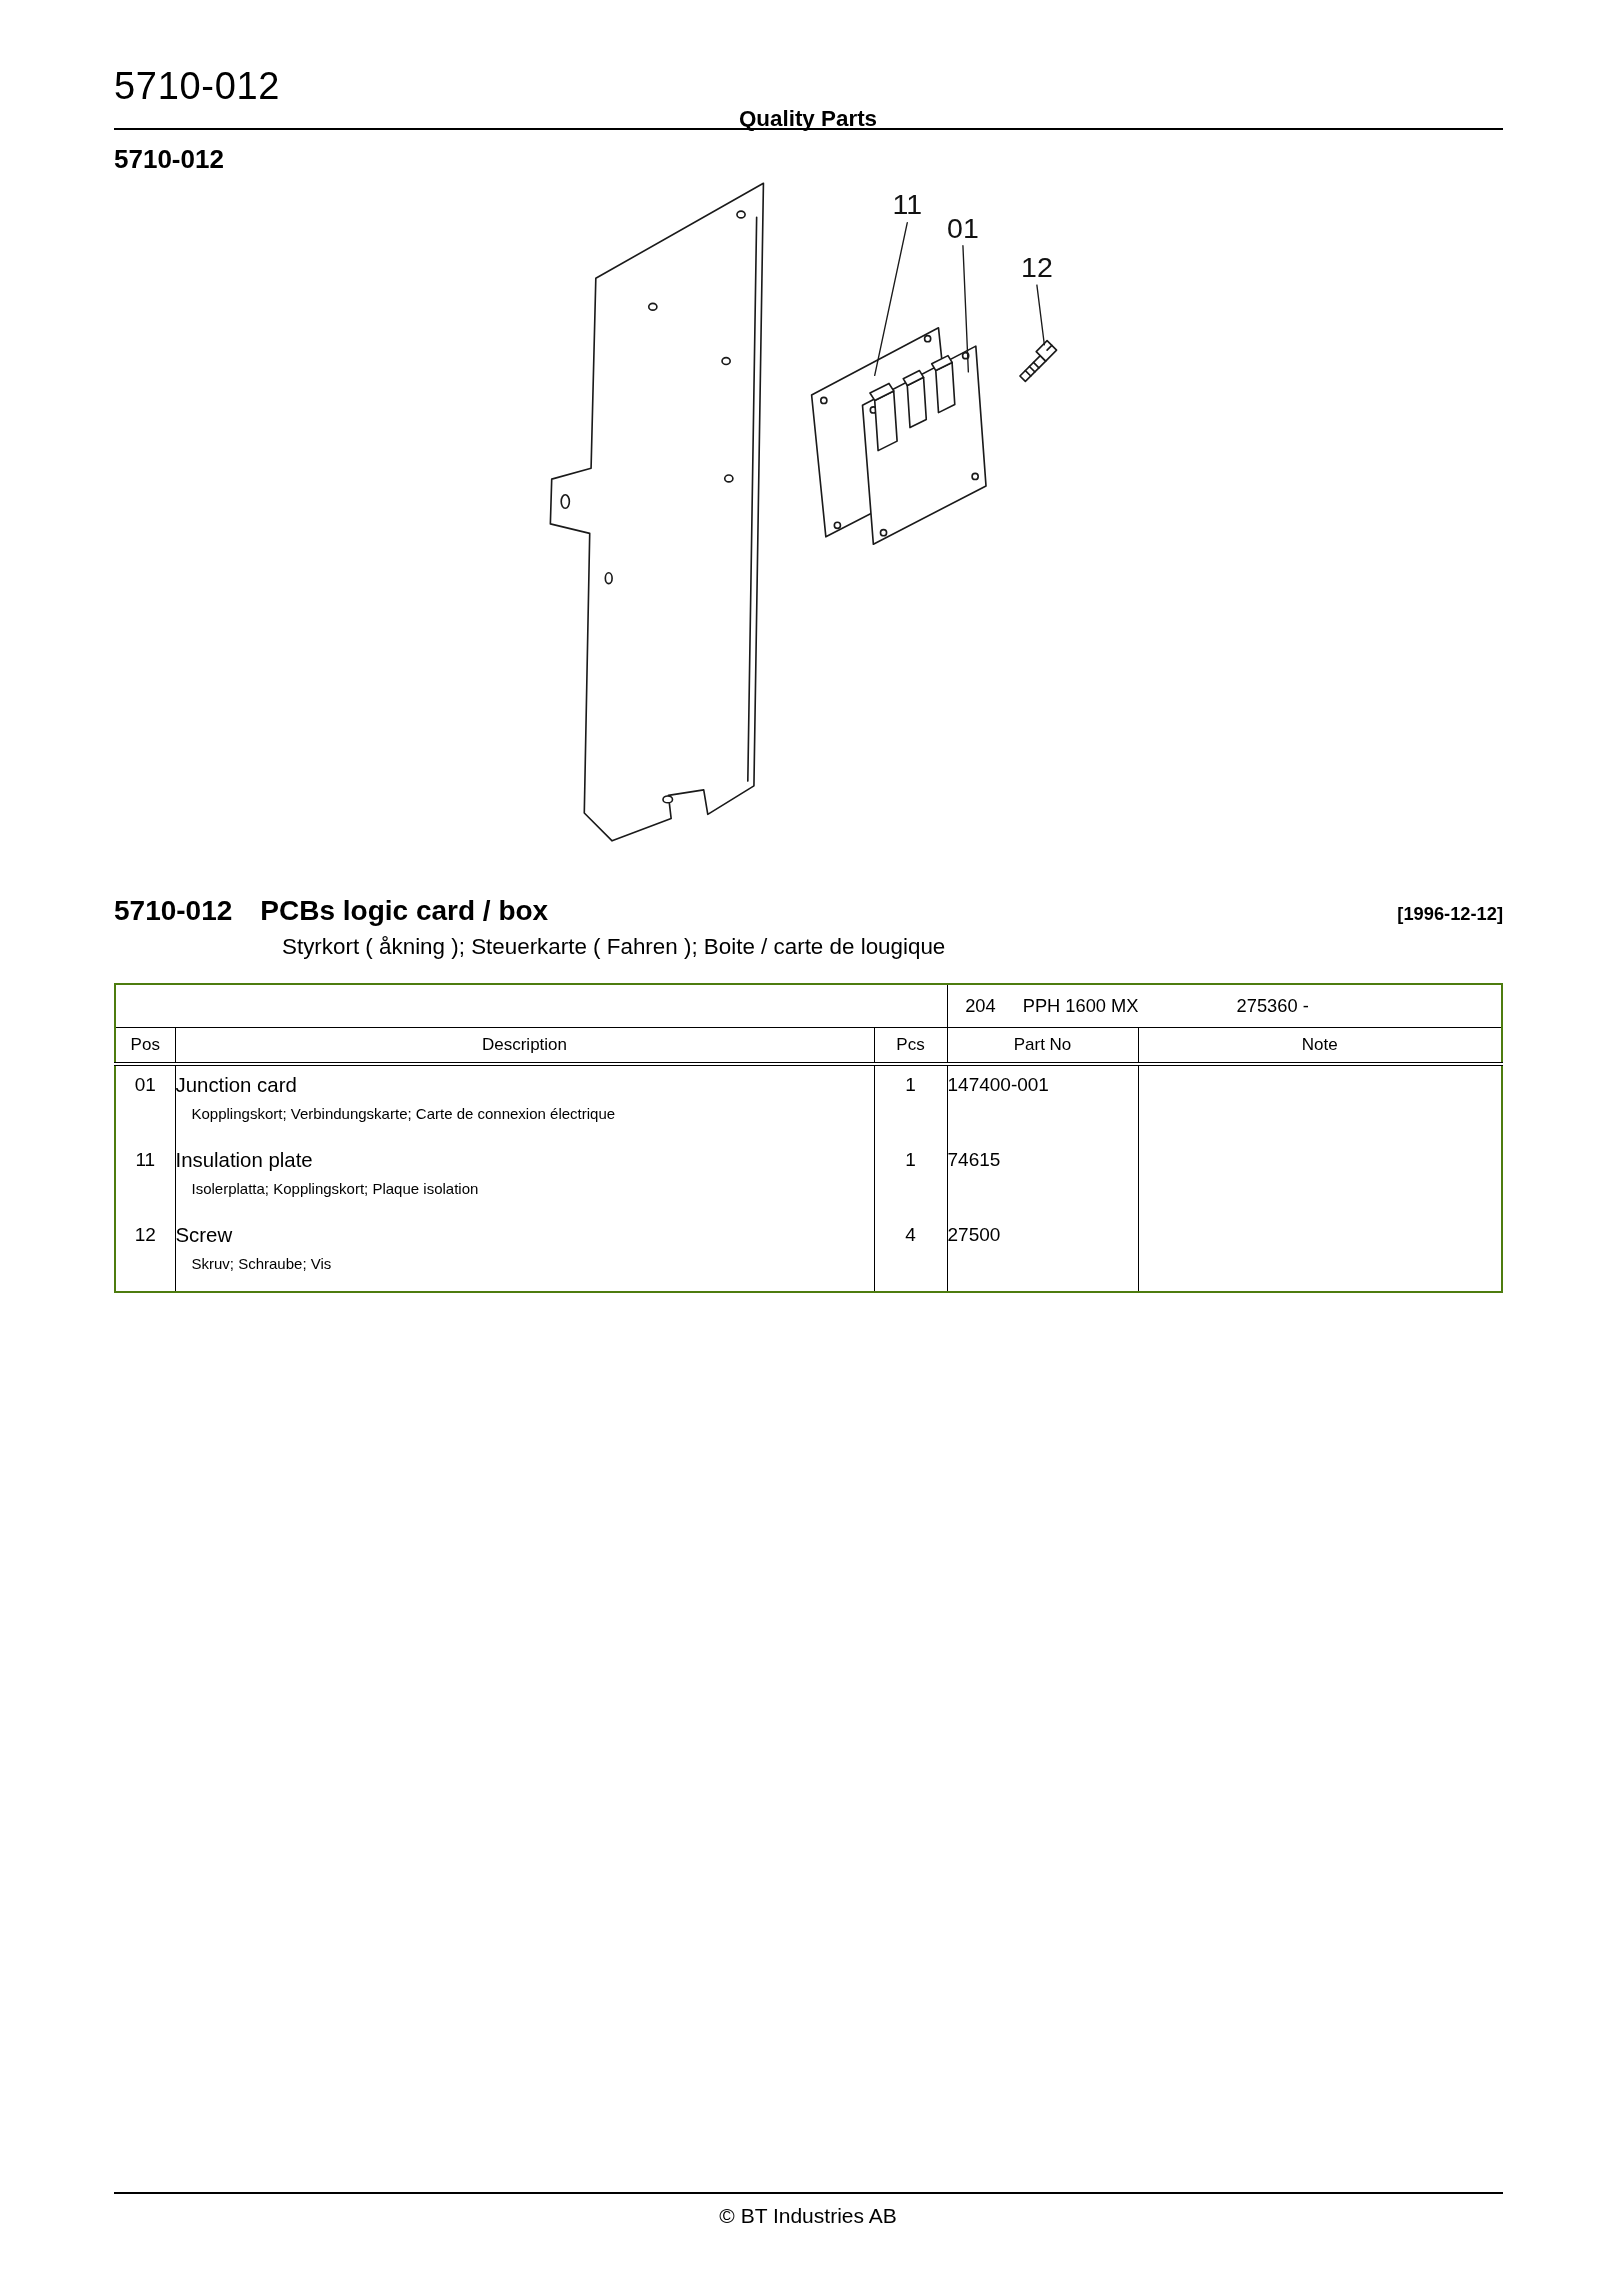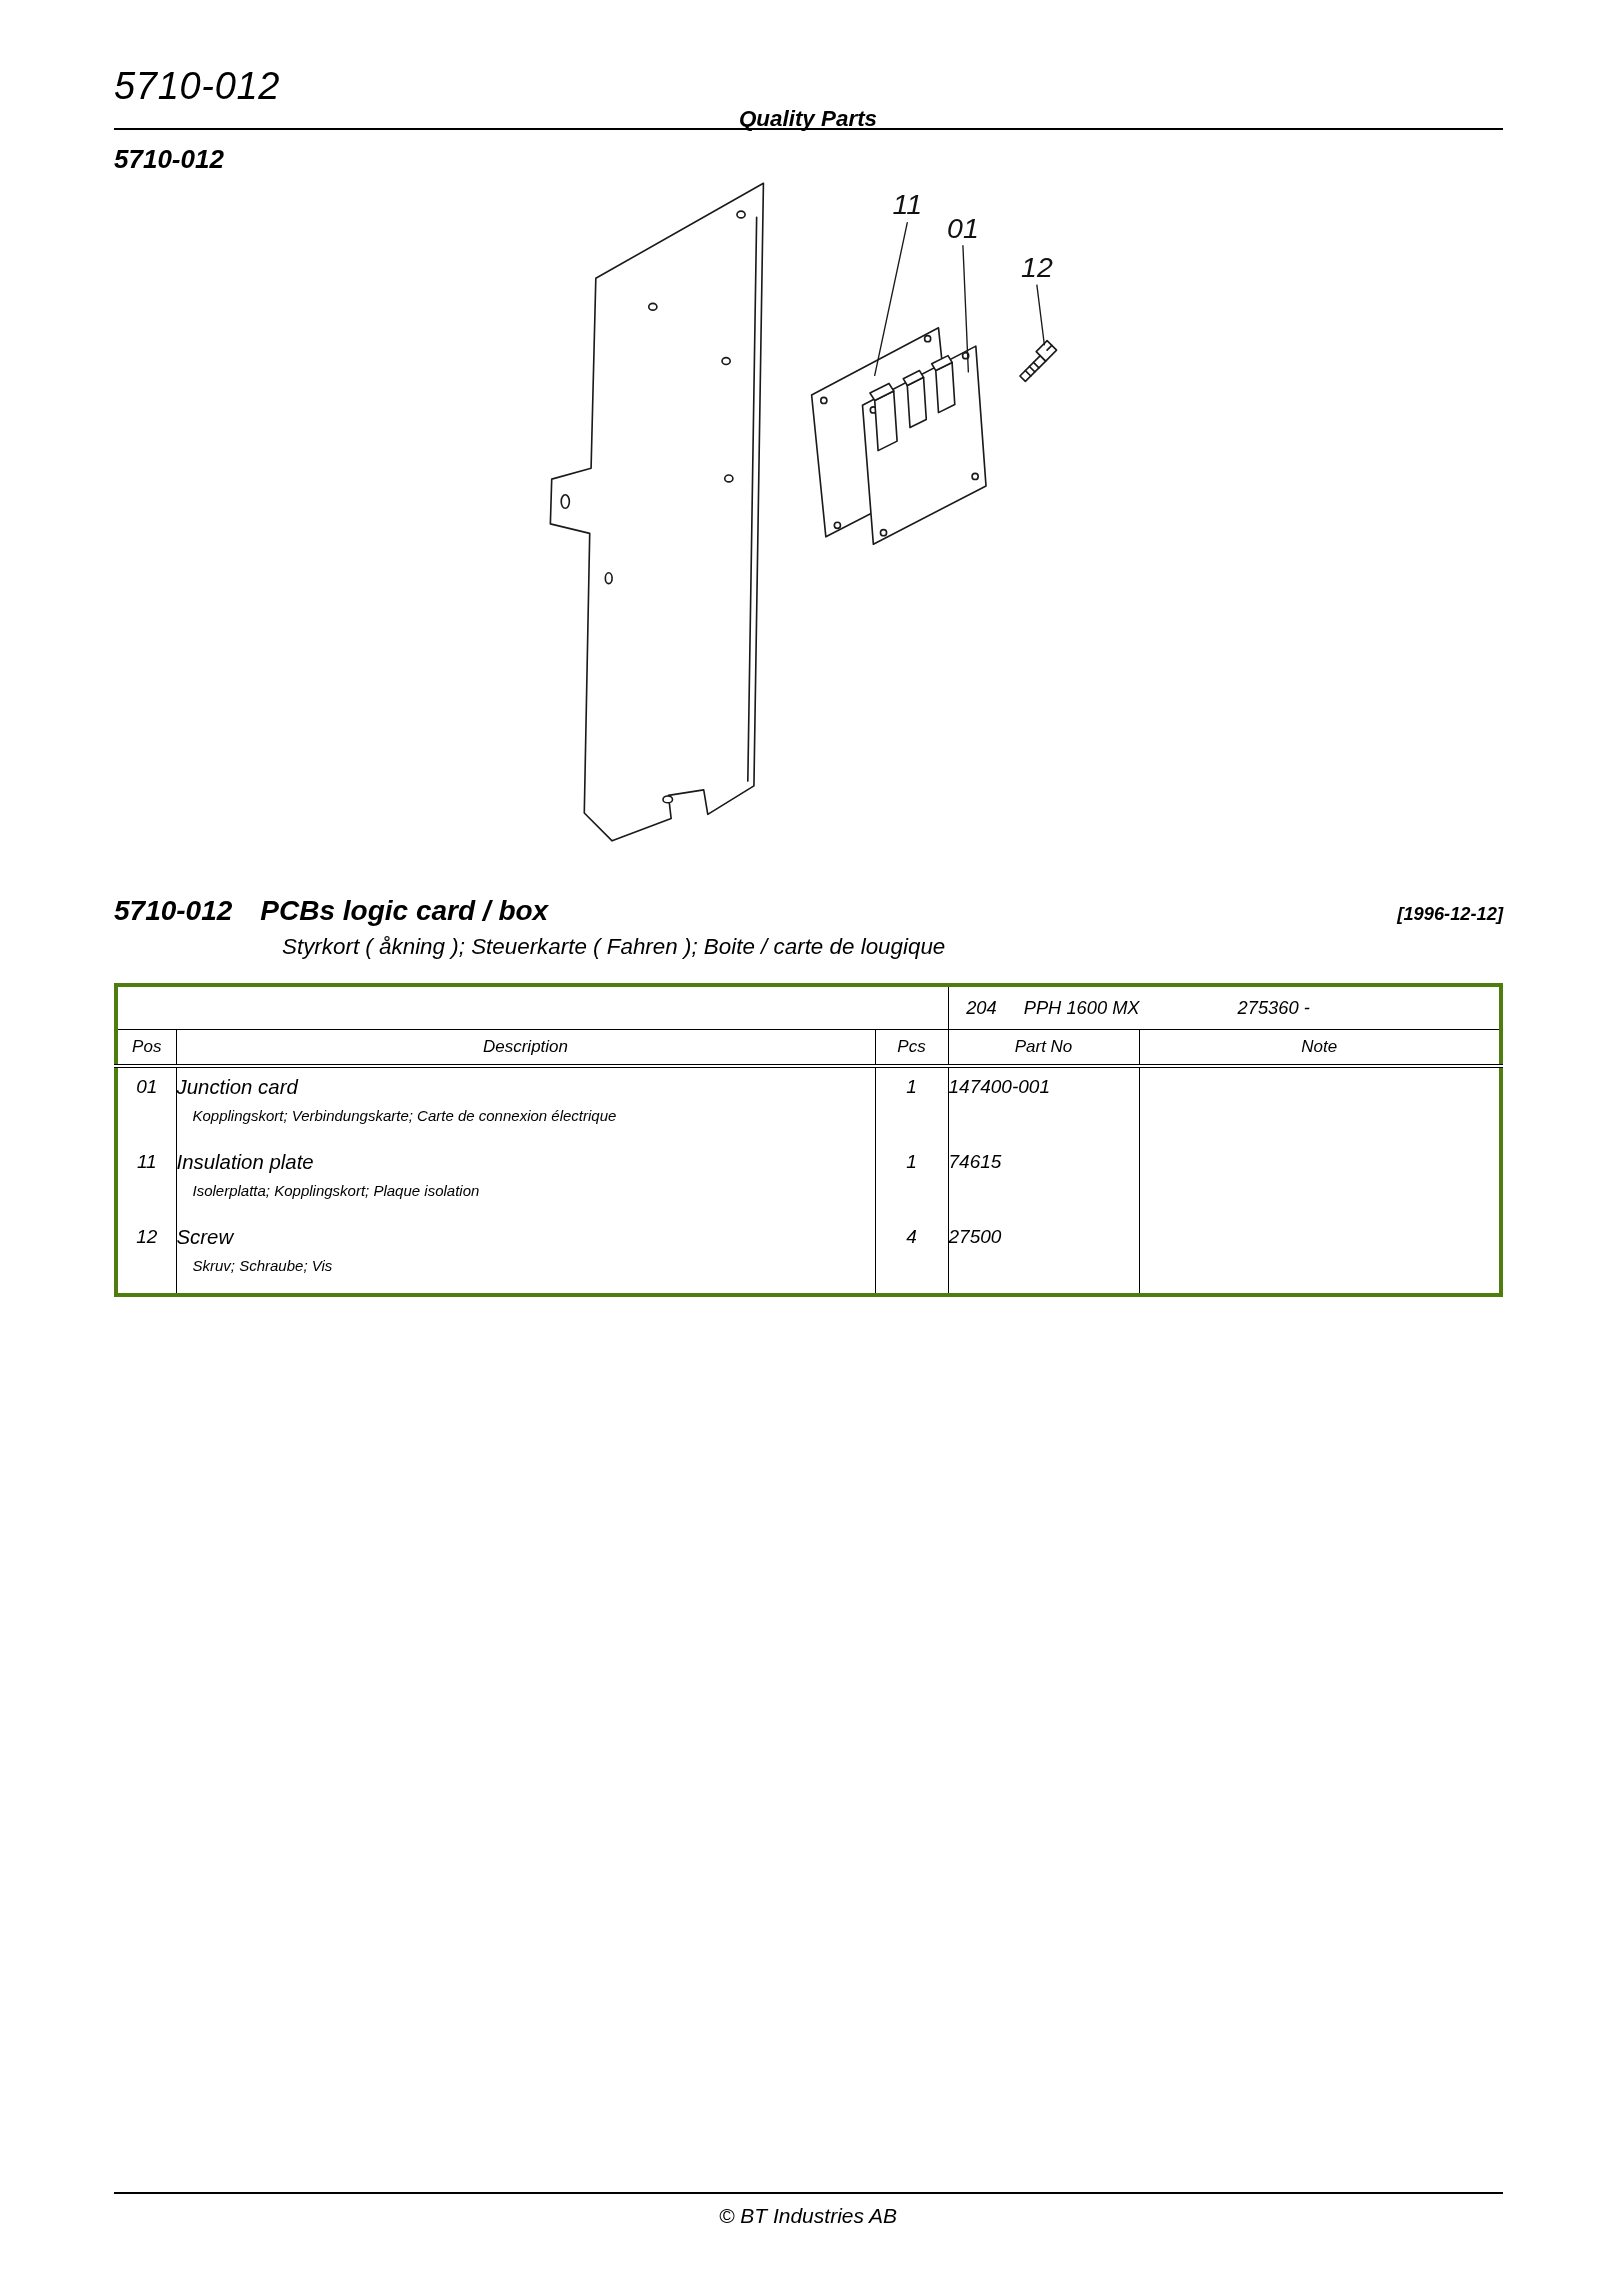--- a/index.html
+++ b/index.html
@@ -4,21 +4,20 @@
 <title>5710-012</title>
 <style>
   html,body { margin:0; padding:0; background:#ffffff; }
   .page {
     position:relative;
     width:1616px; height:2284px;
     background:#ffffff;
     color:#000;
     font-family:"Liberation Sans","DejaVu Sans",sans-serif;
     overflow:hidden;
-    font-style:italic;
   }
 
   
   .doc-number {
     position:absolute; top:65px; left:114px;
     font-size:38px; font-weight:400; letter-spacing:0.7px;
   }
   .center-title {
     position:absolute; top:106px; left:0; width:100%;
     text-align:center; font-size:22.4px; font-weight:bold;
@@ -46,21 +45,21 @@
   .title-row { display:flex; align-items:baseline; }
   .sec-num   { font-size:28px; font-weight:bold; }
   .sec-title { font-size:28px; font-weight:bold; margin-left:28px; }
   .sec-date  { margin-left:auto; font-size:18.3px; font-weight:bold; }
   .sec-sub   { margin-left:168px; margin-top:6.8px; font-size:22.4px; }
 
   
   .parts-table {
     width:100%; margin-top:23px;
     border-collapse:collapse; table-layout:fixed;
-    border:4px solid #4d7c0f;
+    border:2px solid #4d7c0f;
   }
   .c-pos  { width:60px; }
   .c-desc { width:699px; }
   .c-pcs  { width:73px; }
   .c-part { width:191px; }
   .c-note { width:auto; }
 
   .parts-table th, .parts-table td { border-left:1.4px solid #000; padding:0; }
   .parts-table th:first-child, .parts-table td:first-child { border-left:none; }
 

